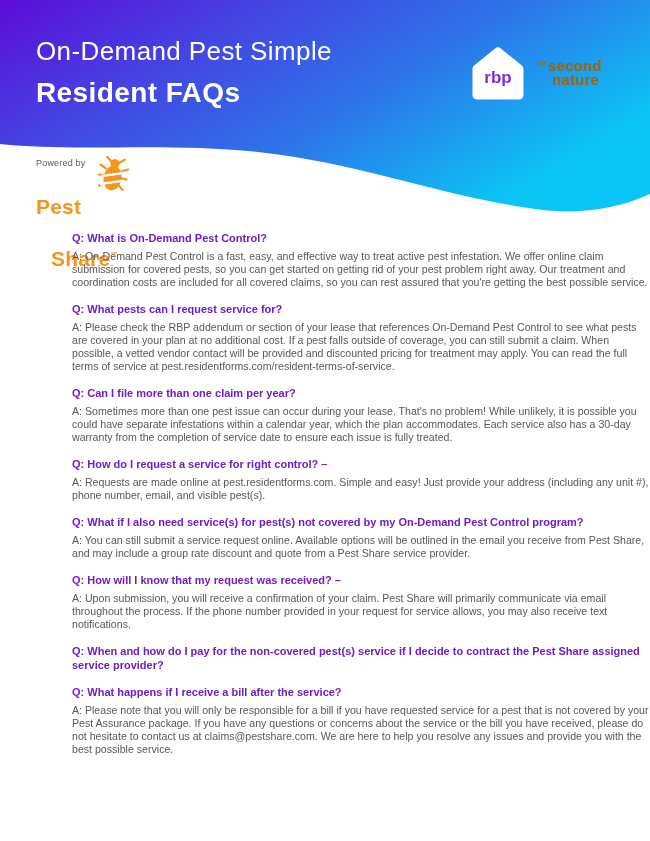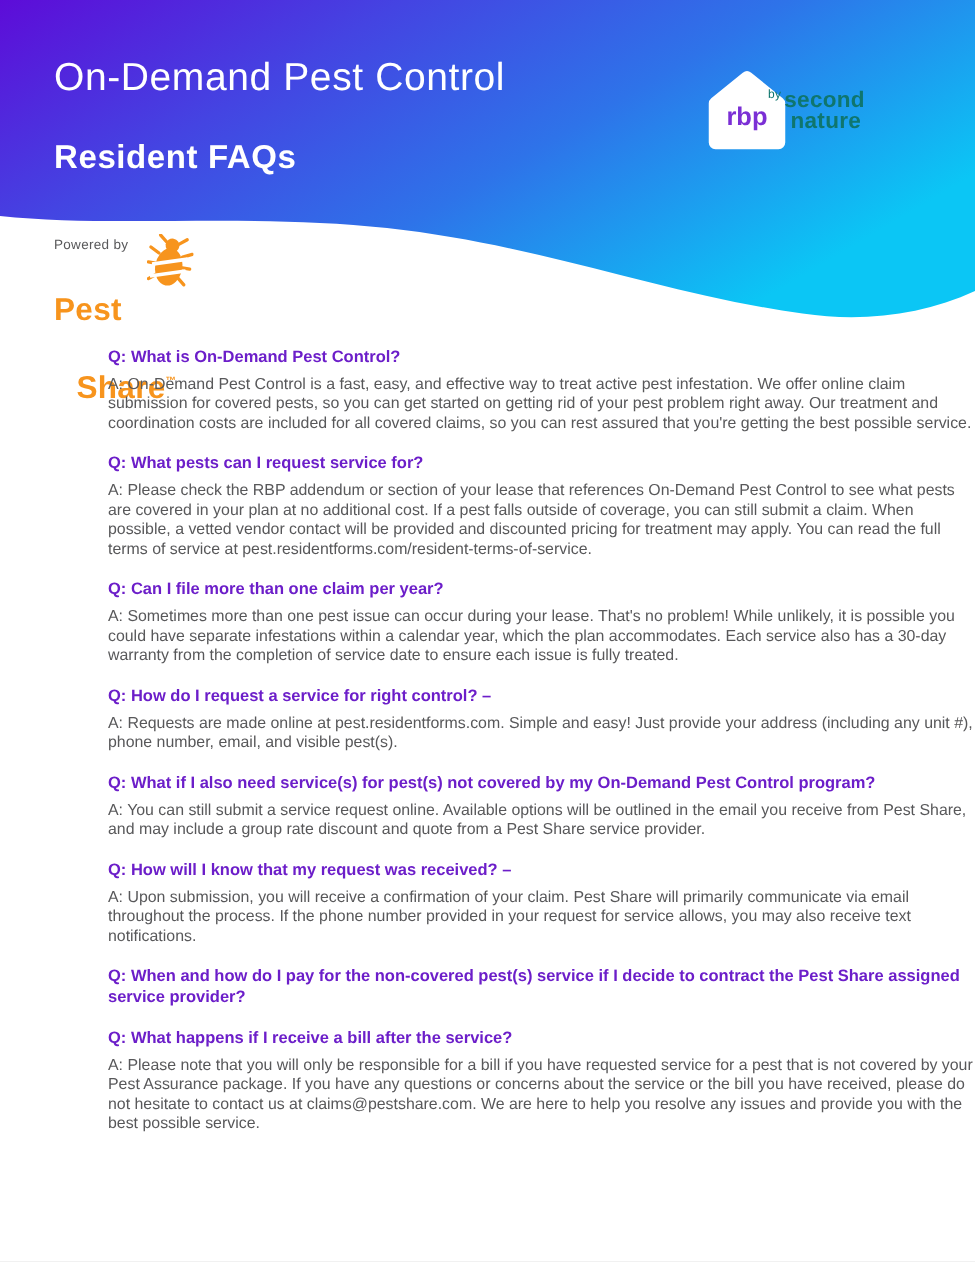--- a/index.html
+++ b/index.html
@@ -26,36 +26,36 @@
     left: 36px; top: 34px;
     color: #ffffff;
     letter-spacing: 0.4px;
   }
   .title-line1 {
     font-size: 26px;
     font-weight: 500;
     line-height: 34px;
   }
   .title-line2 {
-    font-size: 22px;
+    font-size: 28px;
     font-weight: 700;
     line-height: 34px;
-    margin-top: 20px;
+    margin-top: 8px;
   }
 
   
   .rbp-badge {
     position: absolute;
     left: 466px; top: 42px;
     width: 64px; height: 64px;
   }
   .second-nature {
     position: absolute;
-    left: 512px; top: 56px;
-    color: #0f766e;
+    left: 537px; top: 56px;
+    color: #a16207;
     font-weight: 700;
     font-size: 15px;
     line-height: 14px;
     letter-spacing: 0.2px;
   }
   .second-nature .by {
     font-size: 8px;
     font-weight: 400;
     vertical-align: 6px;
     margin-right: 2px;
@@ -125,21 +125,21 @@
         <stop offset="100%" stop-color="#0BC6F5"></stop>
       </linearGradient>
     </defs>
     <path d="M0,0 L650,0 L650,194
              C615,210 575,215 535,209
              C440,196 365,164 258,152
              C165,142 75,152 0,144 Z" fill="url(#hdrGrad)"></path>
   </svg>
 
   <div class="title-block">
-    <div class="title-line1">On-Demand Pest Control</div>
+    <div class="title-line1">On-Demand Pest Simple</div>
     <div class="title-line2">Resident FAQs</div>
   </div>
 
   <svg class="rbp-badge" viewBox="0 0 64 64" aria-hidden="true">
     <rect x="15" y="15" width="34" height="34" rx="8" fill="#3CCBCC" transform="rotate(45 32 32)"></rect>
     <path d="M32,10 L53,27 L53,53 L11,53 L11,27 Z" fill="#ffffff" stroke="#ffffff" stroke-width="9" stroke-linejoin="round"></path>
     <text x="32" y="41" text-anchor="middle" font-family="Liberation Sans, sans-serif" font-size="17" font-weight="bold" fill="#7B2FD5">rbp</text>
   </svg>
 
   <div class="second-nature">

